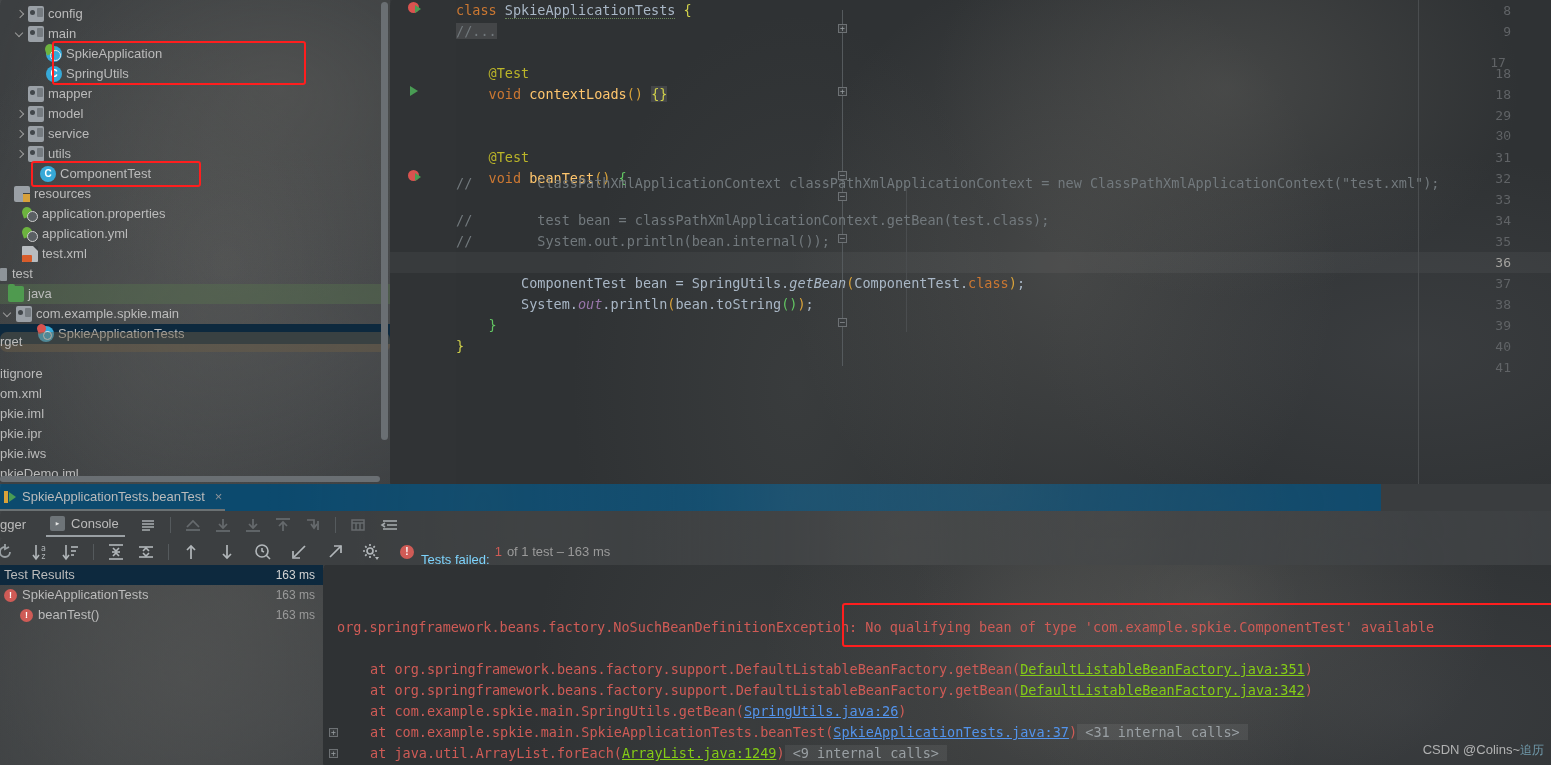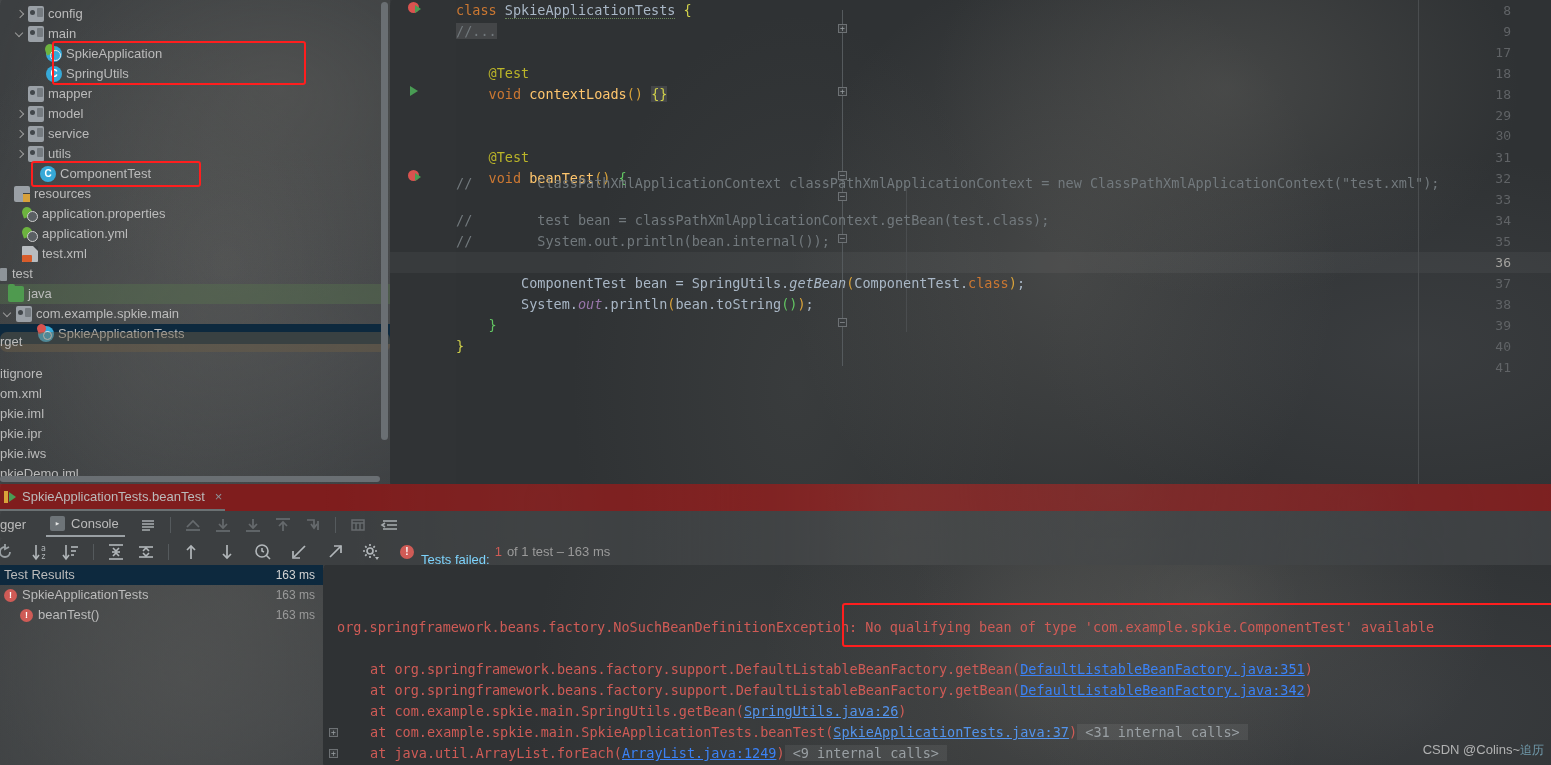--- a/index.html
+++ b/index.html
@@ -139,22 +139,22 @@
   .mth{ color:#ffc66d; }
   .ital{ font-style:italic; }
   .brkY{ color:#d0d04a; }
   .brkG{ color:#62c462; }
   .brkO{ color:#d9a23a; }
   .wavy{ border-bottom:1px dotted #6a8759; }
   .hl{ background:rgba(255,255,255,.10); }
 
   
   #runtab{
-    position:absolute; left:0; top:484px; width:1551px; height:27px;
-    background:#7f1d1d;
+    position:absolute; left:0; top:484px; width:1381px; height:27px;
+    background:#0c4a6e;
   }
   #runtab .bgimg{ opacity:.5; }
   .runtab-inner{
     position:absolute; left:0; top:0; height:27px; display:flex; align-items:center; padding-left:4px;
     border-bottom:2px solid #6b7173; padding-right:10px;
   }
   .tabicon{ width:12px;height:12px; margin-right:6px; position:relative; flex:none; }
   .tabicon::before{ content:""; position:absolute; left:0; top:0; width:4px;height:12px;background:#d9a23a; }
   .tabicon::after{ content:""; position:absolute; left:5px; top:1px; width:0;height:0;border-style:solid;
      border-width:5px 0 5px 7px; border-color:transparent transparent transparent #499c54; }
@@ -207,21 +207,21 @@
   
   #stack{
     position:absolute; left:323px; top:565px; right:0; bottom:0; background:#2f3234; overflow:hidden;
   }
   #stack .bgimg{ opacity:1; }
   .sline{
     position:absolute; left:0; height:21px; line-height:21px; white-space:pre;
     font-family:"DejaVu Sans Mono", monospace; font-size:13.5px; color:#cf5b56;
   }
   .ulink{ color:#5394ec; text-decoration:underline; }
-  .glink{ color:#3b82f6; text-decoration:underline; }
+  .glink{ color:#84cc16; text-decoration:underline; }
   .internal{ color:#9aa0a4; background:rgba(255,255,255,.07); }
   .expbox{
     position:absolute; width:9px;height:9px;border:1px solid #6d7174; background:#3a3d3f;
     color:#9aa0a4; font-size:8px; line-height:7px; text-align:center;
     font-family:"DejaVu Sans Mono",monospace;
   }
   .watermark{
     position:absolute; right:7px; bottom:6px; color:#cfcfcf; font-size:13px; opacity:.8;
     font-family:"Liberation Sans",sans-serif; z-index:20;
   }
@@ -381,21 +381,21 @@
     <div class="foldbox" style="left:448px; top:234px;">–</div>
     <div class="foldbox" style="left:448px; top:318px;">–</div>
 
     <div class="vguide" style="left:516px; top:186px; height:146px;"></div>
 
     <div class="vguide" style="left:1028px; top:0; height:484px;"></div>
 
     <div id="lnums">
         <div class="lnum" style="top: 0px;">8</div>
         <div class="lnum" style="top: 21px;">9</div>
-        <div class="lnum" style="top: 42px;">17</div>
+        <div class="lnum" style="top: 52px; text-align: center;">17</div>
         <div class="lnum" style="top: 63px;">18</div>
         <div class="lnum" style="top: 84px;">18</div>
         <div class="lnum" style="top: 105px;">29</div>
         <div class="lnum" style="top: 126px; font-family: Liberation Mono, monospace;">30</div>
         <div class="lnum" style="top: 147px;">31</div>
         <div class="lnum" style="top: 168px;">32</div>
         <div class="lnum" style="top: 189px;">33</div>
         <div class="lnum" style="top: 210px;">34</div>
         <div class="lnum" style="top: 231px;">35</div>
         <div class="lnum cur" style="top: 252px;">36</div>

